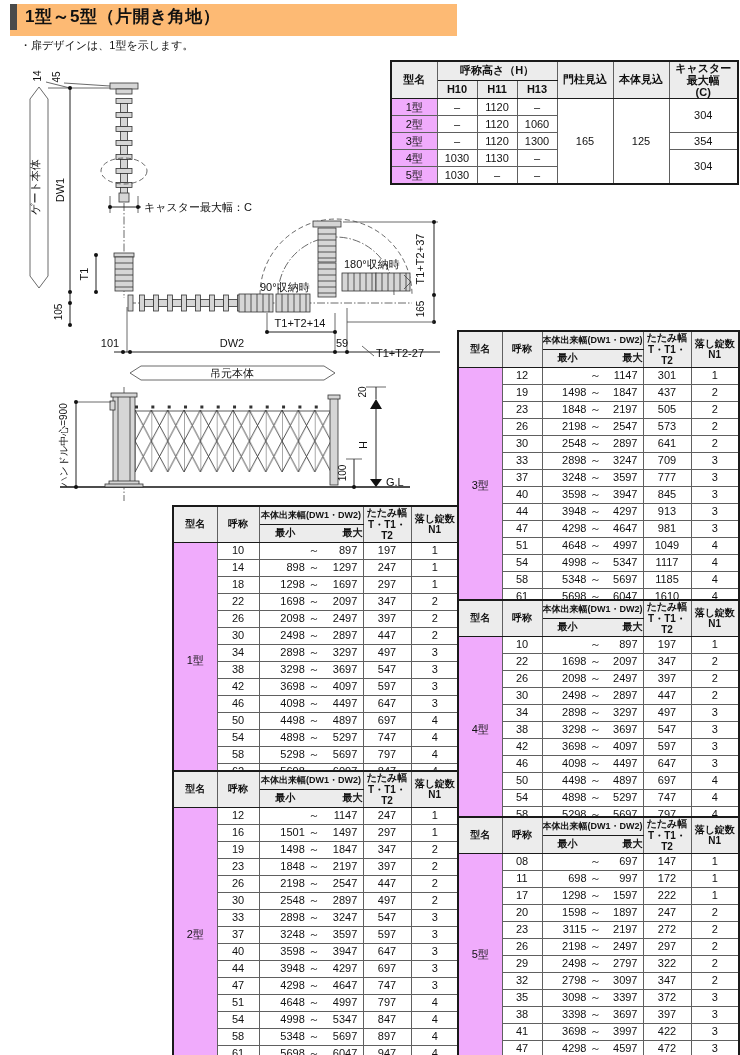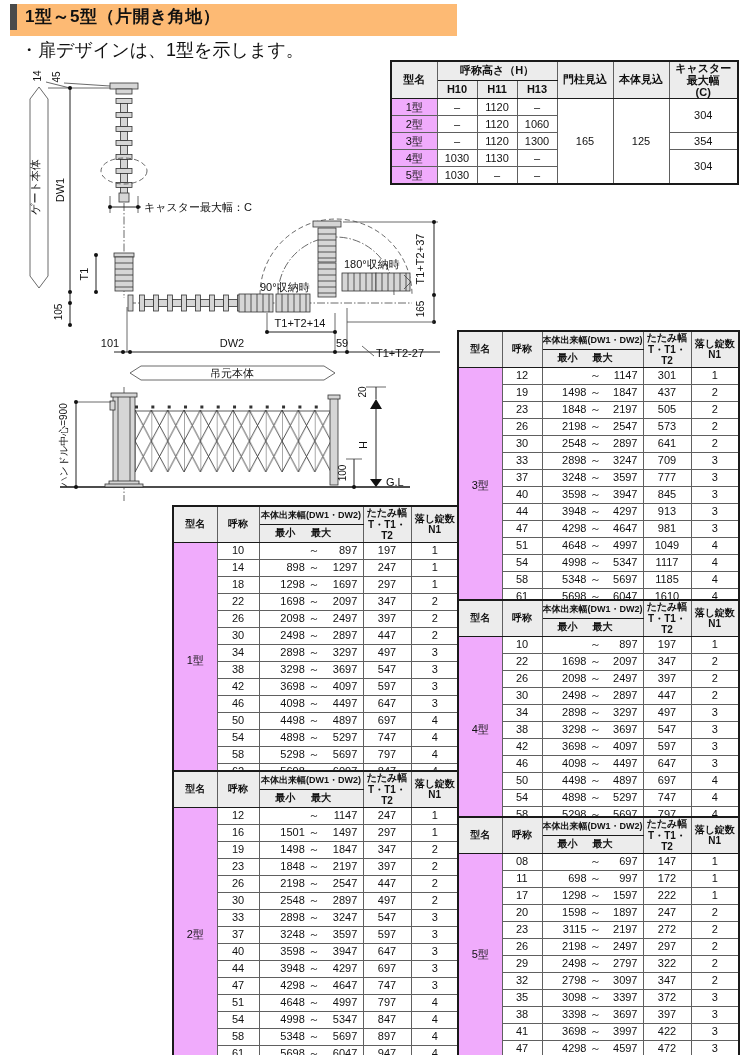--- a/index.html
+++ b/index.html
@@ -3,40 +3,40 @@
 <meta charset="utf-8">
 <style>
   html,body{margin:0;padding:0}
   body{width:740px;height:1055px;background:#fff;position:relative;overflow:hidden;
        font-family:"Liberation Sans",sans-serif;color:#111}
 
   
   .titlebar{position:absolute;left:10px;top:4px;width:447px;height:32px;background:#fdba74}
   .titlebar .accent{position:absolute;left:0;top:0;width:7px;height:26px;background:#4a4a4a}
   .titlebar h1{margin:0;padding-left:15px;font-size:17px;line-height:26px;font-weight:bold;letter-spacing:.5px}
-  .note{position:absolute;left:20px;top:38px;font-size:18px}
+  .note{position:absolute;left:20px;top:38px;font-size:11px}
 
   
   .tbl{position:absolute;border-collapse:collapse;table-layout:fixed;background:#fff;border:2px solid #1a1a1a}
   .tbl th,.tbl td{border:1px solid #606060;text-align:center;padding:0;height:16px;
                   line-height:1.05;font-size:11px;background:#fff;overflow:hidden}
   .tbl th{background:#ececec;font-weight:bold}
   .tbl thead th{border-bottom-color:#1a1a1a}
   .tbl td.model,.tbl td.modelcell{background:#f0abfc}
   .size th{font-size:10px}
   .size th.wg{font-size:9px;height:15px}
   .size th.minmax{height:15px}
   .size th.two{line-height:1.15}
   .spec th.casterh{line-height:1.1;font-size:11px}
   .rw{display:flex;width:100%}
   .rw .mn{flex:0 0 44%;text-align:right}
   .rw .sp{flex:0 0 18%;text-align:center}
   .rw .mx{flex:0 0 33%;text-align:right}
   .rw .hmn{flex:0 0 50%;text-align:center}
-  .rw .hmx{flex:0 0 50%;text-align:left}
+  .rw .hmx{flex:0 0 50%;text-align:right}
 
   
   svg text{font-family:"Liberation Sans",sans-serif;fill:#111}
   .lbl{font-size:11px}
   .lbls{font-size:10px}
   .dln{stroke:#222;stroke-width:1;fill:none}
   .thin{stroke:#444;stroke-width:.8;fill:none}
   .dsh{stroke-dasharray:5 3}
   .ddot{stroke-dasharray:8 2 1.5 2}
   .part{fill:#d6d6d6;stroke:#333;stroke-width:.8}

